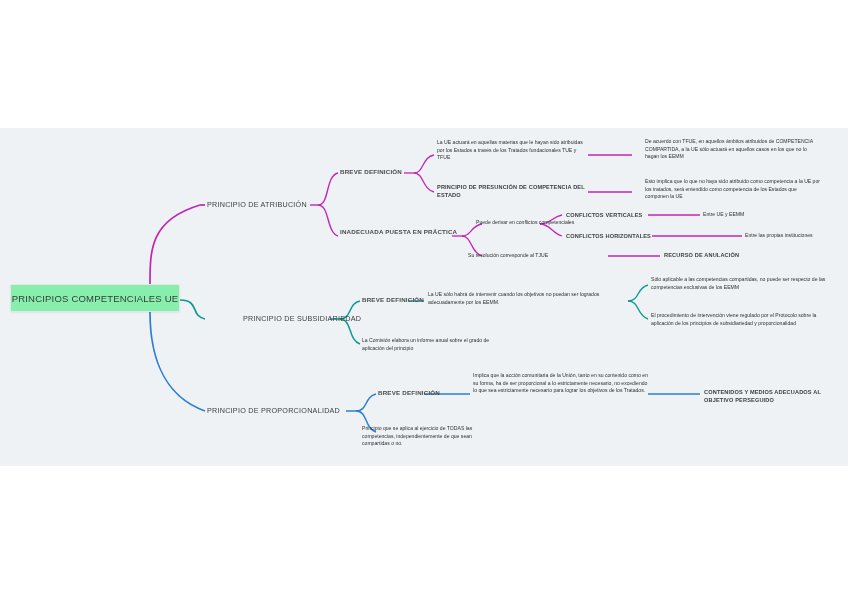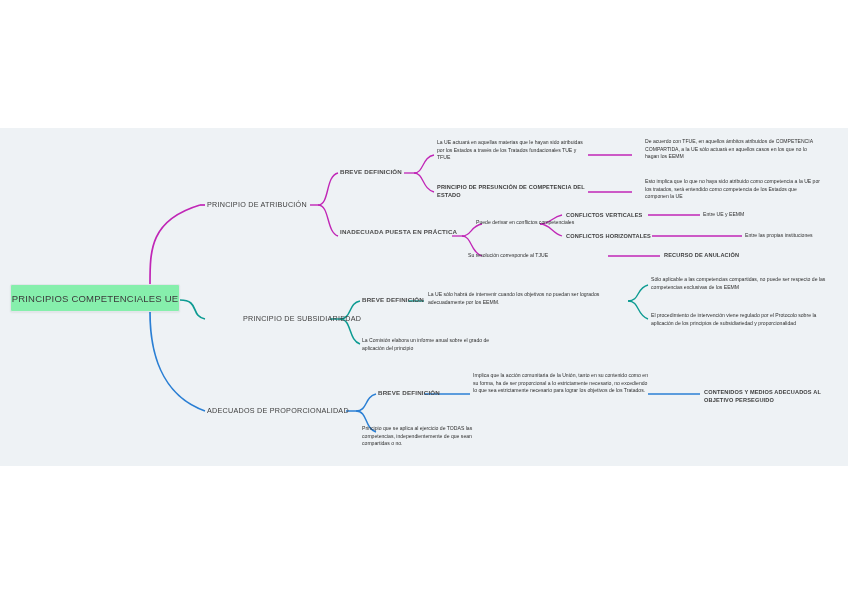--- a/index.html
+++ b/index.html
@@ -177,21 +177,21 @@
 
   <div class="node lvl3 w185" style="left:651px;top:312px;">
     <span>El procedimiento de intervención viene regulado por el Protocolo sobre la aplicación de los principios de subsidiariedad y proporcionalidad</span>
   </div>
 
   <div class="node lvl3 w145" style="left:362px;top:337px;">
     <span>La Comisión elabora un informe anual sobre el grado de aplicación del principio</span>
   </div>
 
   <div class="node lvl1" style="left:207px;top:406px;">
-    <span>ADECUADOS DE PROPORCIONALIDAD</span>
+    <span>PRINCIPIO DE PROPORCIONALIDAD</span>
   </div>
 
   <div class="node lvl2" style="left:378px;top:389px;">
     <span>BREVE DEFINICIÓN</span>
   </div>
 
   <div class="node lvl3 w175" style="left:473px;top:372px;">
     <span>Implica que la acción comunitaria de la Unión, tanto en su contenido como en su forma, ha de ser proporcional a lo estrictamente necesario, no excediendo lo que sea estrictamente necesario para lograr los objetivos de los Tratados.</span>
   </div>
 

